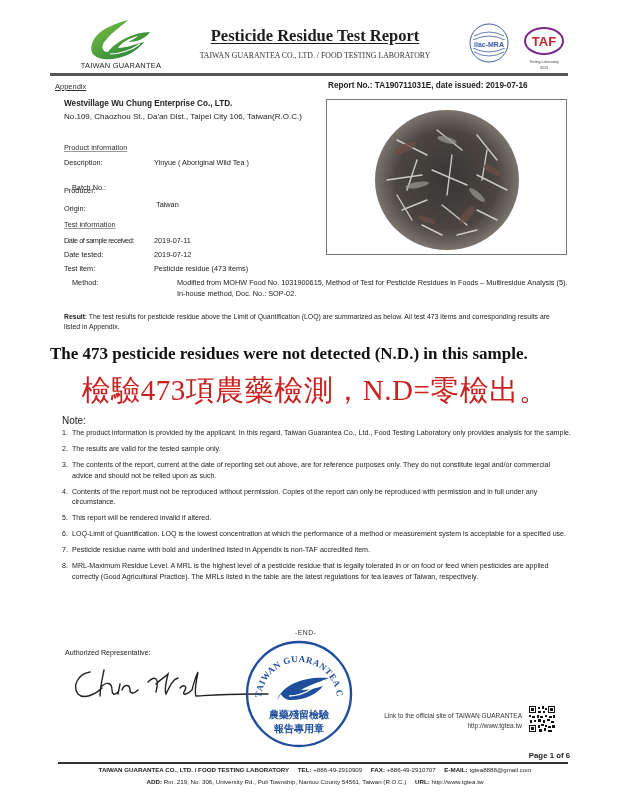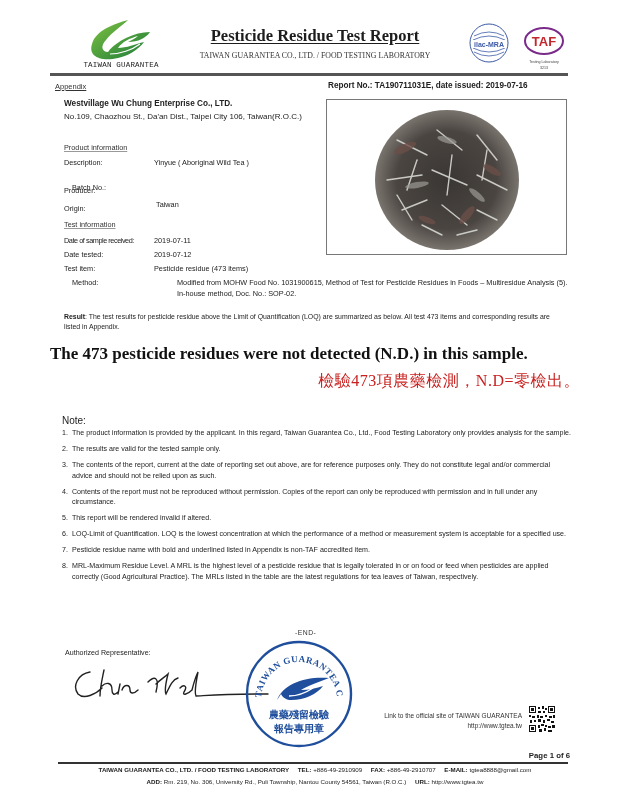--- a/index.html
+++ b/index.html
@@ -2,21 +2,21 @@
 <html><head>
 <meta charset="utf-8">
 <style>
   * { box-sizing: border-box; margin: 0; padding: 0; }
   html, body { width: 630px; height: 800px; background: #ffffff; overflow: hidden; }
   body { position: relative; font-family: "Liberation Sans", "DejaVu Sans", sans-serif; color: #1a1a1a; }
   .abs { position: absolute; }
 
   
   .logo { left: 66px; top: 14px; width: 110px; height: 60px; }
-  .logo-text { left: 66px; top: 61px; width: 110px; font-family: Liberation Mono, monospace; font-size: 7.5px; letter-spacing: 0.2px; text-align: center; color: #222; }
+  .logo-text { left: 66px; top: 61px; width: 110px; font-family: Liberation Sans, sans-serif; font-size: 7.5px; letter-spacing: 0.2px; text-align: center; color: #222; }
   .title { left: 180px; top: 26px; width: 270px; text-align: center; font-family: "Liberation Serif", serif; font-weight: bold; font-size: 16.5px; color: #1c1c1c; text-decoration: underline; text-underline-offset: 2px; }
   .subtitle { left: 180px; top: 51px; width: 270px; text-align: center; font-family: "Liberation Serif", serif; font-size: 7.8px; color: #333; }
   .ilac { left: 468px; top: 22px; width: 42px; height: 42px; }
   .taf { left: 522px; top: 24px; width: 44px; height: 52px; }
   .header-rule { left: 50px; top: 73px; width: 518px; height: 3px; background: #555; }
 
   
   .applicant-label { left: 55px; top: 82px; font-size: 7.5px; color: #333; text-decoration: underline; }
   .report-no { left: 328px; top: 81px; font-size: 8.2px; font-weight: bold; color: #222; }
   .app-name { left: 64px; top: 99px; font-size: 8.2px; font-weight: bold; color: #222; }
@@ -25,21 +25,21 @@
   .photo { left: 326px; top: 99px; width: 241px; height: 156px; border: 1px solid #777; overflow: hidden; background: #fff; }
 
   .section-label { font-size: 7.3px; color: #333; text-decoration: underline; text-decoration-color: #999; }
   .row-key { font-size: 7.3px; color: #222; }
   .row-val { font-size: 7.3px; color: #222; }
   .row-key.tight { letter-spacing: -0.45px; }
 
   .result { left: 64px; top: 312px; width: 500px; font-size: 6.9px; color: #222; line-height: 10px; }
   .result b { font-weight: bold; }
   .nd-headline { left: 50px; top: 344px; width: 530px; text-align: left; font-family: "Liberation Serif", serif; font-weight: bold; font-size: 17px; color: #111; }
-  .nd-chinese { left: 50px; top: 371px; width: 530px; text-align: right; font-family: "Liberation Serif", "DejaVu Serif", serif; font-size: 16px; color: #c8211f; letter-spacing: 0.5px; }
+  .nd-chinese { left: 50px; top: 371px; width: 530px; text-align: center; font-family: "Liberation Serif", "DejaVu Serif", serif; font-size: 29px; color: #c8211f; letter-spacing: 0.5px; }
 
   .note-label { left: 62px; top: 415px; font-size: 10px; color: #222; }
   .notes { left: 62px; top: 428px; width: 510px; }
   .note { display: flex; font-size: 7.1px; line-height: 10.6px; color: #222; margin-bottom: 5.4px; }
   .note .num { width: 10px; flex: none; }
   .note .txt { flex: 1; }
 
   .end { left: 295px; top: 629px; font-size: 6.8px; color: #333; letter-spacing: 0.5px; }
   .auth { left: 65px; top: 649px; font-size: 7.1px; color: #222; }
   .signature { left: 68px; top: 662px; width: 210px; height: 40px; }

